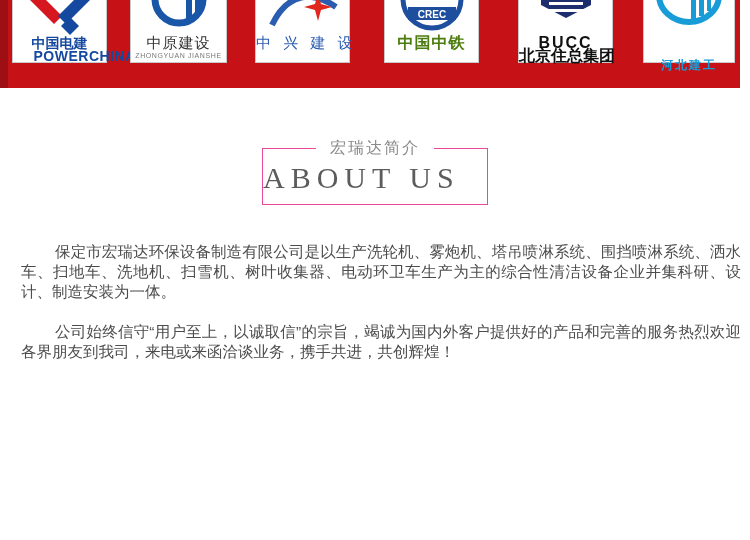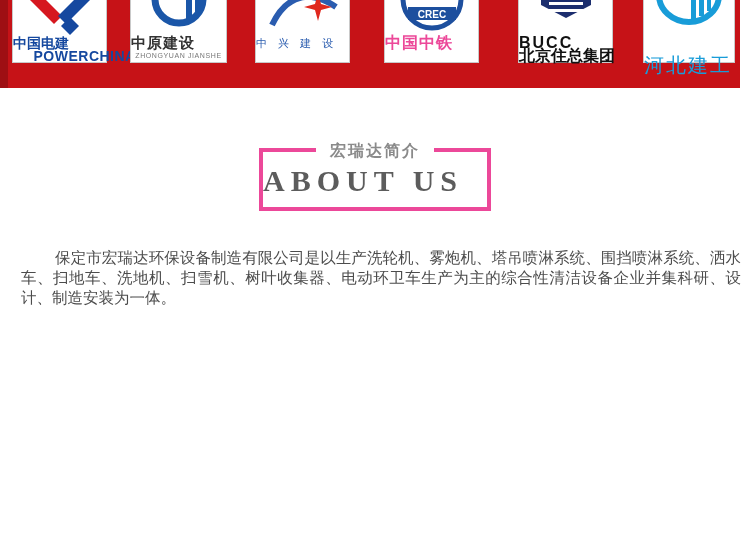--- a/index.html
+++ b/index.html
@@ -13,38 +13,37 @@
   }
   .banner-edge-left{position:absolute;left:0;top:0;width:8px;height:88px;background:#9e0f13;}
   .banner-edge-right{position:absolute;right:0;top:0;width:10px;height:88px;background:#ffffff;}
   .logo-card{
     position:absolute;top:-42px;height:105px;width:95px;box-sizing:border-box;
     background:#ffffff;border:1px solid #c9c9c9;cursor:pointer;
     display:flex;flex-direction:column;align-items:center;
   }
   .logo-art{height:76px;width:100%;display:flex;align-items:flex-end;justify-content:center;}
   .logo-art svg{display:block;}
-  .logo-line1{width:100%;line-height:16px;white-space:nowrap;}
+  .logo-line1{width:100%;text-align:center;line-height:16px;white-space:nowrap;}
   .logo-line2{width:100%;text-align:center;line-height:10px;white-space:nowrap;}
   .c1{left:12px;}  .c2{left:130px;width:97px;} .c3{left:255px;} 
   .c4{left:384px;} .c5{left:518px;} .c6{left:643px;width:92px;}
   .c1 .logo-line1{color:#15489f;font-weight:bold;font-size:14px;}
   .c1 .logo-line2{color:#15489f;font-weight:bold;font-size:14px;letter-spacing:.5px;padding-left:41px;}
-  .c2 .logo-line1{color:#333;font-weight:700;font-size:15px;letter-spacing:1px;}
+  .c2 .logo-line1{color:#333;font-weight:400;font-size:15px;letter-spacing:1px;}
   .c2 .logo-line2{color:#777;font-size:7px;letter-spacing:.6px;}
-  .c3 .logo-line1{color:#2a5caf;font-weight:500;font-size:11px;letter-spacing:4px;}
-  .c4 .logo-line1{color:#ec4899;font-weight:bold;font-size:16px;letter-spacing:1px;}
+  .c3 .logo-line1{color:#2a5caf;font-weight:500;font-size:15px;letter-spacing:4px;}
+  .c4 .logo-line1{color:#4d7c0f;font-weight:bold;font-size:16px;letter-spacing:1px;}
   .c5 .logo-line1{color:#111;font-weight:bold;font-size:16px;letter-spacing:2px;}
   .c5 .logo-line2{color:#111;font-weight:bold;font-size:16px;}
-  .c6 .logo-line1{color:#189cd8;font-weight:400;font-size:20px;letter-spacing:2px;margin-top:24px;}
+  .c6 .logo-line1{color:#189cd8;font-weight:700;font-size:12px;letter-spacing:2px;margin-top:24px;}
   
   .about-title-box{
     position:relative;width:224px;height:55px;margin:60px auto 0 auto;
-    border:4px solid #ec4899;
-    font-weight:bold;
+    border:1px solid #ec4899;
   }
   .about-title-cn{
     position:absolute;top:-11px;left:50%;transform:translateX(-50%);
     background:#ffffff;padding:0 14px;white-space:nowrap;
     font-size:16px;color:#8a8a8a;letter-spacing:2px;
   }
   .about-title-en{
     width:100%;height:55px;line-height:58px;
     font-family:"Liberation Serif","DejaVu Serif",serif;
     font-size:30px;color:#5c5c5c;letter-spacing:6px;
@@ -140,13 +139,14 @@
   <div class="banner-edge-right"></div>
 </div>
 
 <div class="about-title-box">
   <span class="about-title-cn">宏瑞达简介</span>
   <div class="about-title-en">ABOUT US</div>
 </div>
 
 <div class="about-body">
   <p>保定市宏瑞达环保设备制造有限公司是以生产洗轮机、雾炮机、塔吊喷淋系统、围挡喷淋系统、洒水车、扫地车、洗地机、扫雪机、树叶收集器、电动环卫车生产为主的综合性清洁设备企业并集科研、设计、制造安装为一体。</p>
+  <p>公司始终信守“用户至上，以诚取信”的宗旨，竭诚为国内外客户提供好的产品和完善的服务热烈欢迎各界朋友到我司，来电或来函洽谈业务，携手共进，共创辉煌！</p>
 </div>
 
 </body></html>

